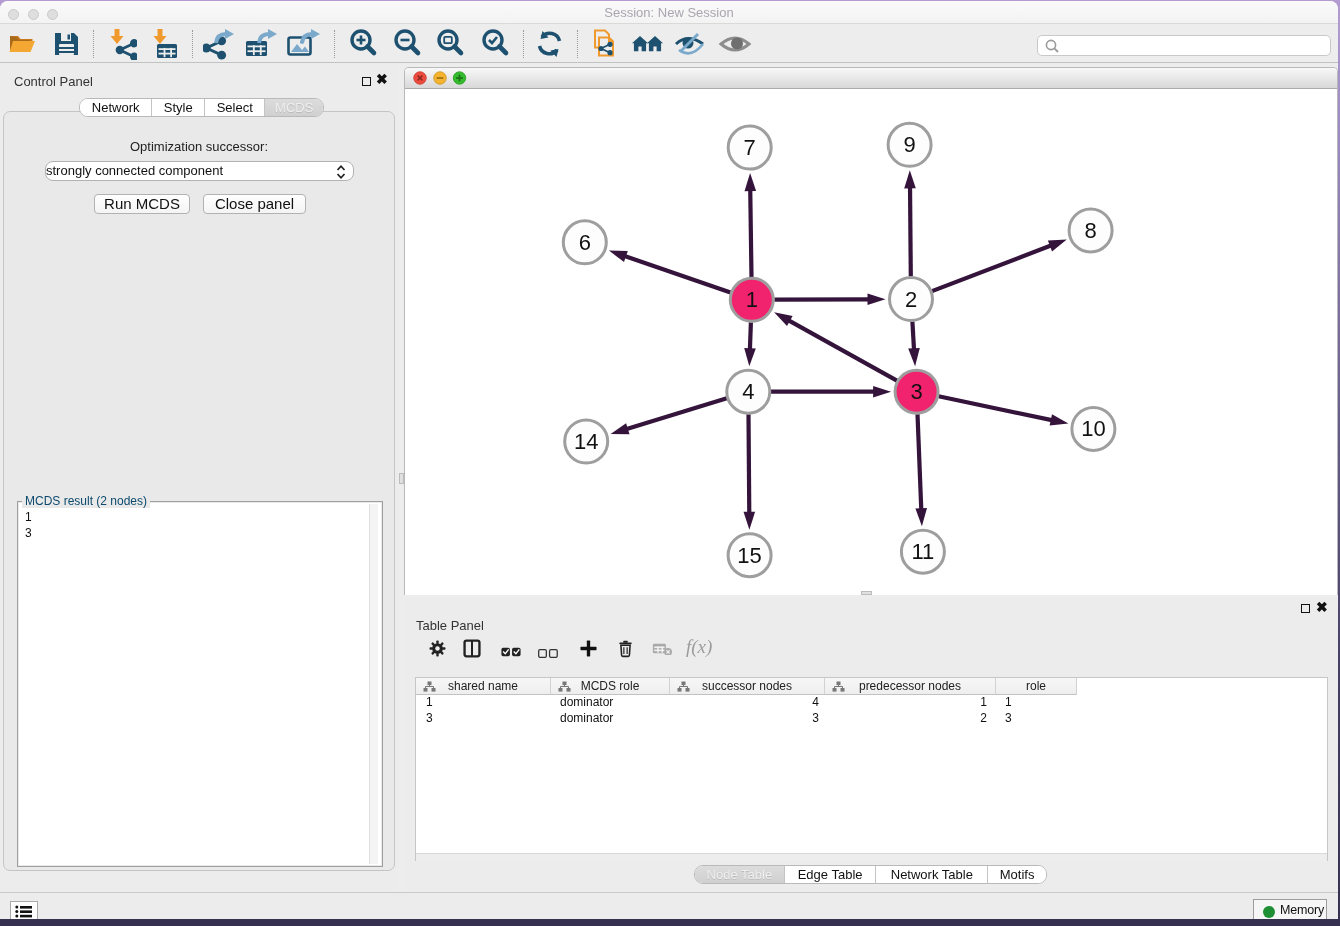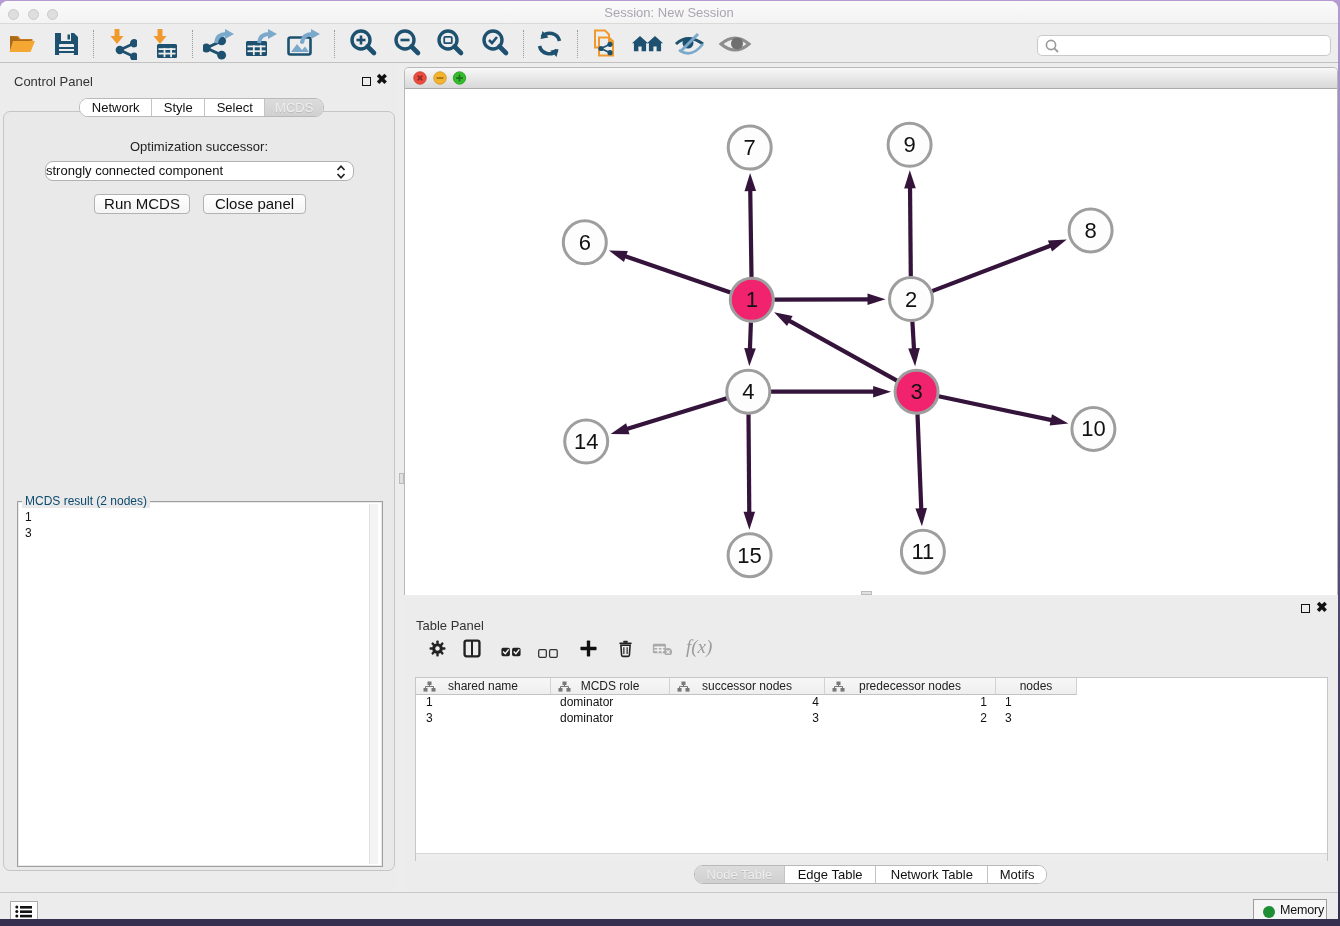--- a/index.html
+++ b/index.html
@@ -350,21 +350,21 @@
           <rect x="8.5" y="7" width="4" height="3.6" fill="#777"></rect>
           <path d="M6.5,4 v2 M2.5,7 v-1.5 h8 v1.5" stroke="#777" fill="none" stroke-width="1"></path>
         </svg>
 <div class="th" style="left:409px;width:171px">predecessor nodes</div>
 <svg width="13" height="11" viewBox="0 0 13 11" style="position:absolute;left:416px;top:3px;z-index:2">
           <rect x="4.5" y="0.5" width="4" height="3.6" fill="#777"></rect>
           <rect x="0.5" y="7" width="4" height="3.6" fill="#777"></rect>
           <rect x="8.5" y="7" width="4" height="3.6" fill="#777"></rect>
           <path d="M6.5,4 v2 M2.5,7 v-1.5 h8 v1.5" stroke="#777" fill="none" stroke-width="1"></path>
         </svg>
-<div class="th" style="left:580px;width:81px">nodes</div>
+<div class="th" style="left:580px;width:81px">role</div>
 <div class="td" style="left:10px;top:16px">1</div>
 <div class="td" style="left:144px;top:16px">dominator</div>
 <div class="td" style="left:254px;top:16px;width:149px;text-align:right">4</div>
 <div class="td" style="left:409px;top:16px;width:162px;text-align:right">1</div>
 <div class="td" style="left:589px;top:16px">1</div>
 <div class="td" style="left:10px;top:32px">3</div>
 <div class="td" style="left:144px;top:32px">dominator</div>
 <div class="td" style="left:254px;top:32px;width:149px;text-align:right">3</div>
 <div class="td" style="left:409px;top:32px;width:162px;text-align:right">2</div>
 <div class="td" style="left:589px;top:32px">3</div>

